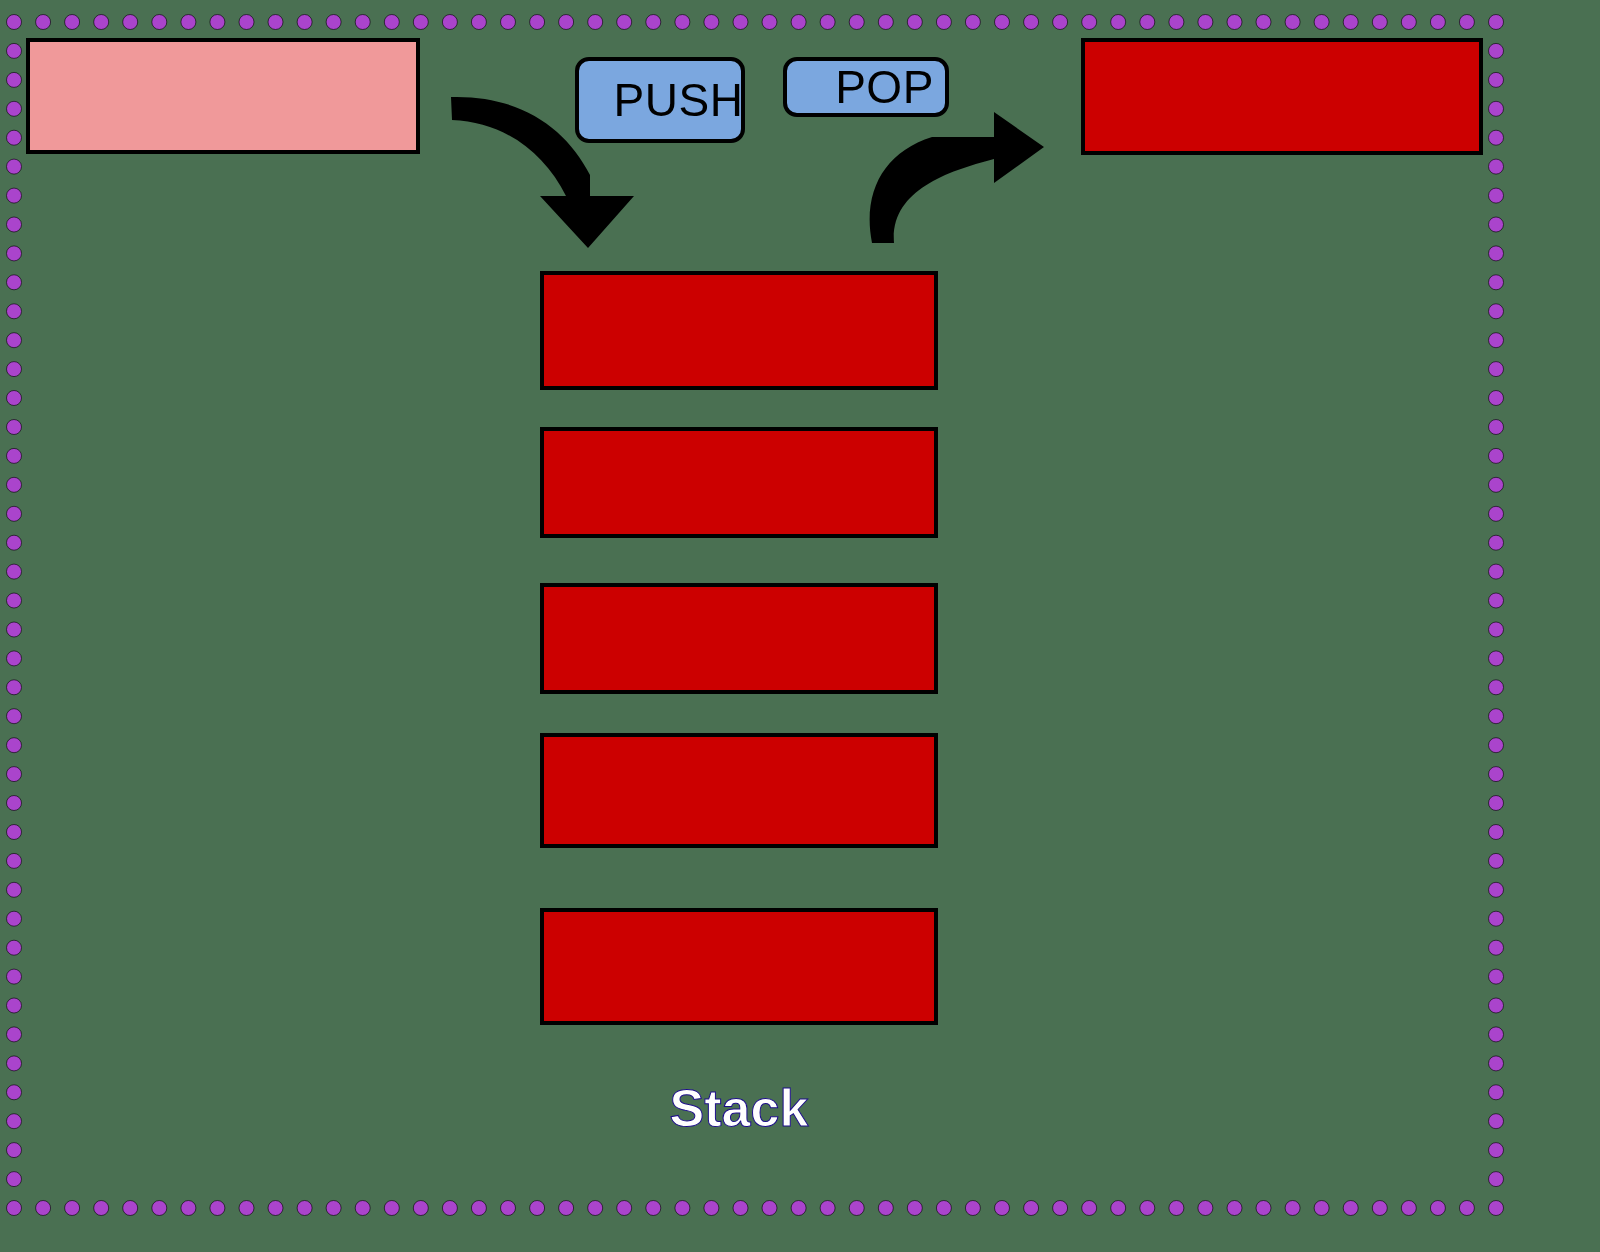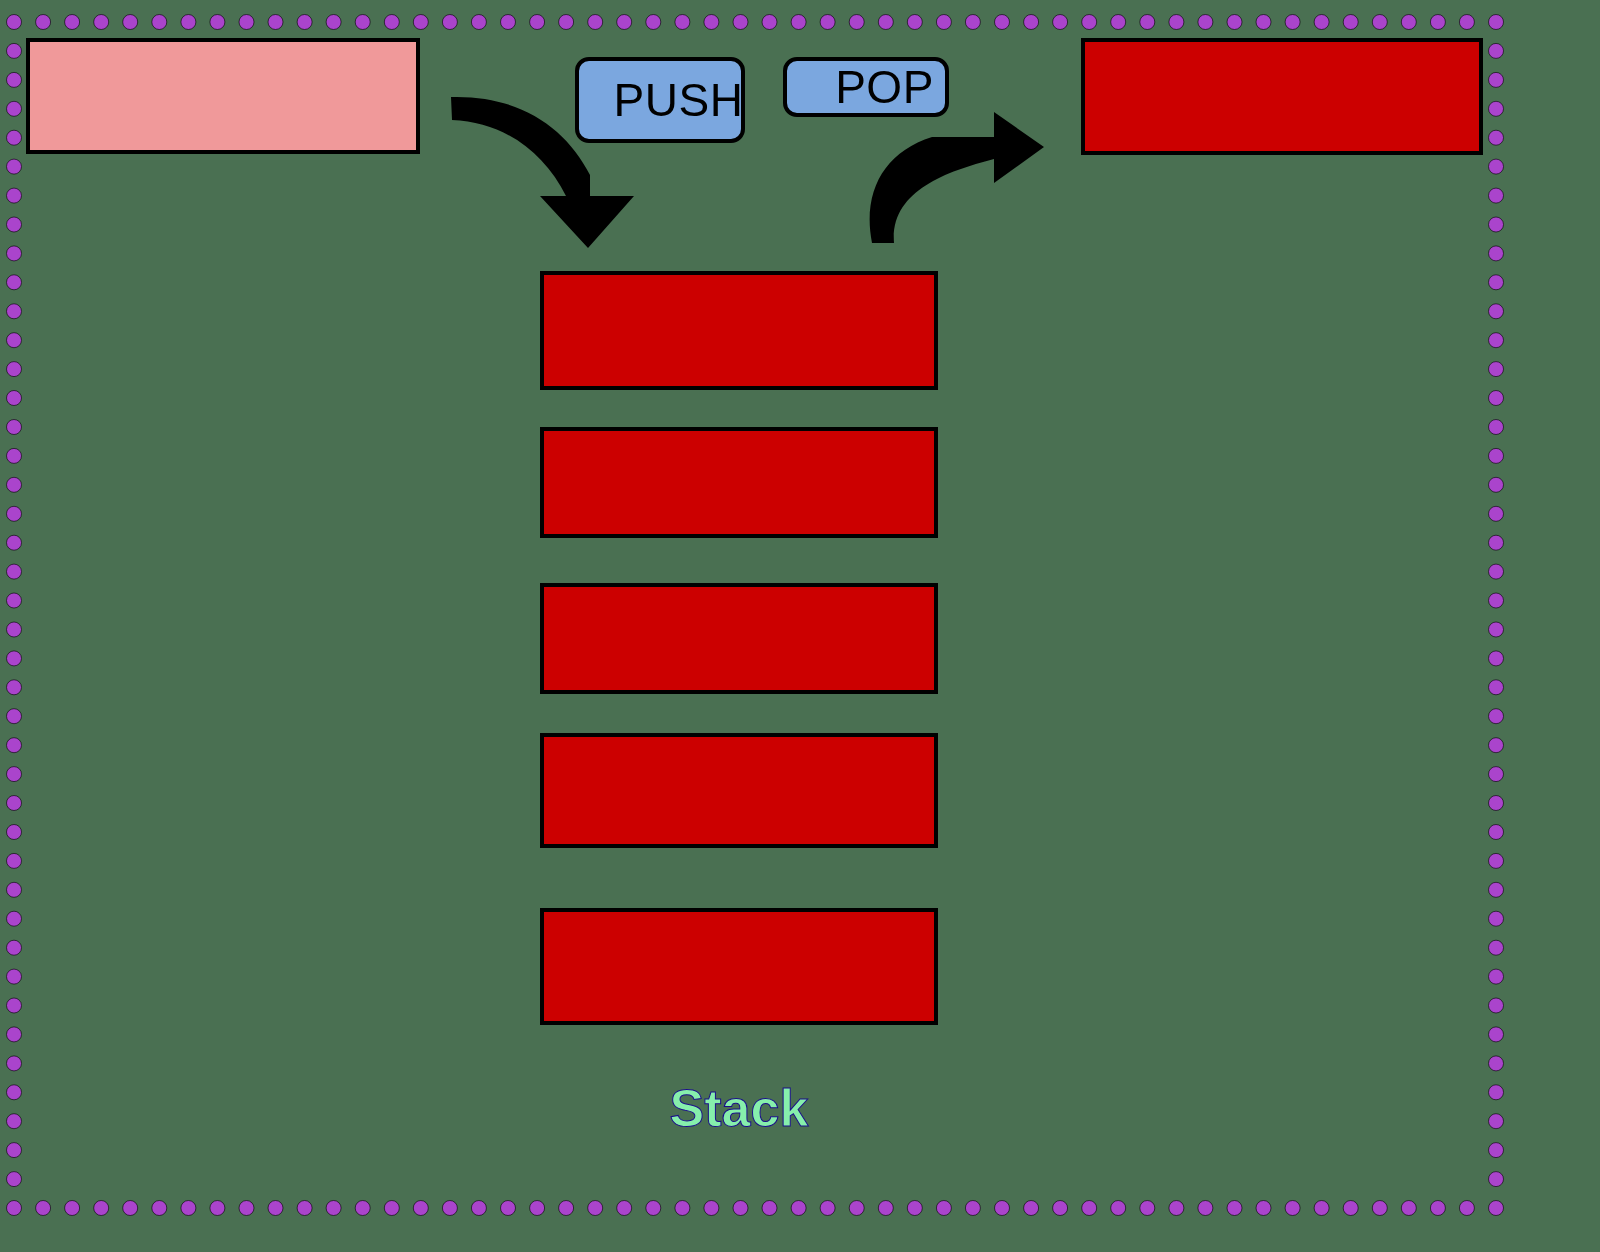--- a/index.html
+++ b/index.html
@@ -69,21 +69,21 @@
     pointer-events: none;
   }
 
   
   .caption {
     position: absolute;
     left: 540px;
     top: 1078px;
     width: 398px;
     text-align: center;
-    color: #86efac;
+    color: #ffffff;
     font-size: 52px;
     font-weight: bold;
     font-family: "Liberation Sans", sans-serif;
     -webkit-text-stroke: 1px #1a0a8a;
   }
 </style>
 </head>
 <body>
 
 <div id="canvas">

